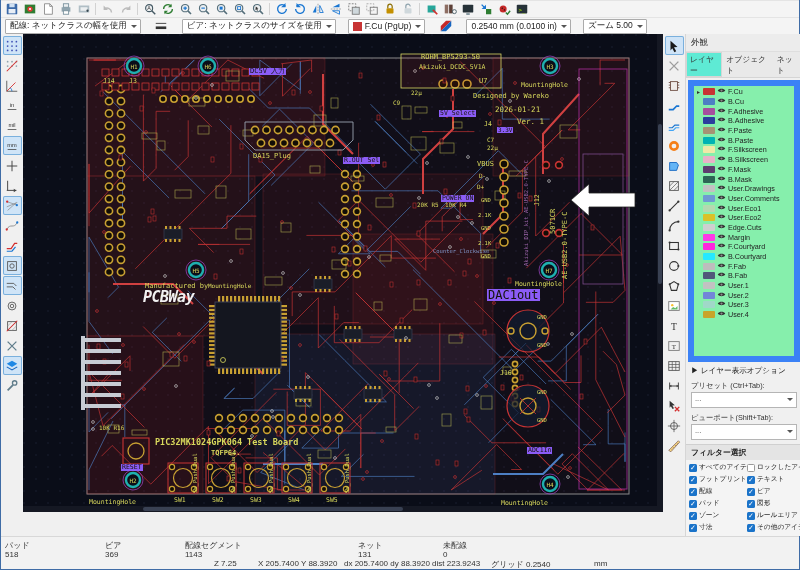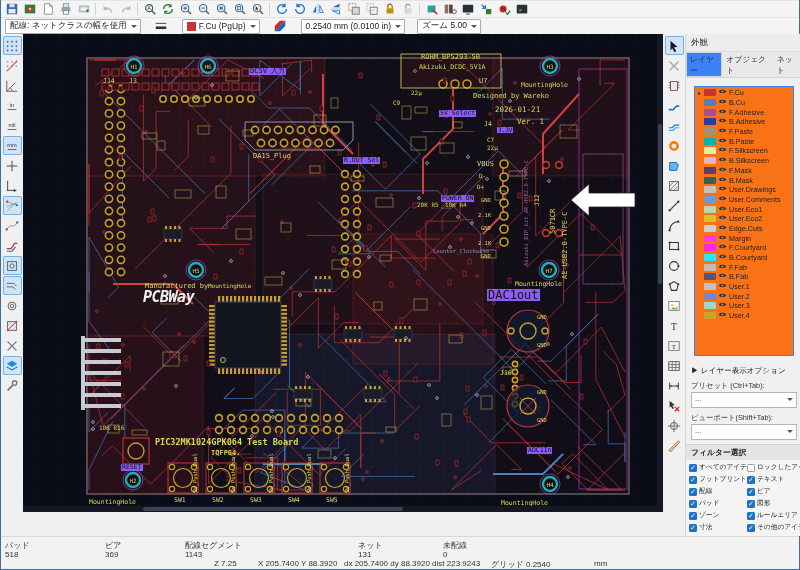--- a/index.html
+++ b/index.html
@@ -32,22 +32,22 @@
 .blab.it{font-style:italic;letter-spacing:-0.5px}
 .hole-lab{position:absolute;font-family:"DejaVu Sans Mono",monospace;color:#d8d85c;transform:translate(-50%,-50%)}
 .vscroll{position:absolute;right:0;top:0;width:6px;height:478px;background:#151823}
 .vscroll .thumb{position:absolute;left:1px;top:90px;width:4px;height:160px;background:#394153;border-radius:2px}
 .hscroll{position:absolute;left:0;bottom:0;height:6px;width:634px;background:#151823}
 .hscroll .thumb{position:absolute;top:1px;left:120px;height:4px;width:260px;background:#394153;border-radius:2px}
 .panel{width:116px;background:#f0f0f0;border-left:1px solid #d6d6d6;display:flex;flex-direction:column;font-size:8px;flex:0 0 auto;min-height:0}
 .p-title{padding:3px 5px 2px;font-size:8.5px;color:#222;background:#ececec;border-bottom:1px solid #dedede}
 .p-tabs{display:flex;background:#e9e9e9;border-bottom:1px solid #d5d5d5}
 .p-tab{padding:2px 4px 1px;font-size:7.8px;color:#333}
-.p-tab.on{background:#3b82f6;box-shadow:inset 0 0 0 1px #d5d5d5}
-.layerlist{flex:1 1 auto;background:#f97316;margin:8px;border:1px solid #3b82f6;padding:1px 0;overflow:hidden}
+.p-tab.on{background:#5eead4;box-shadow:inset 0 0 0 1px #d5d5d5}
+.layerlist{flex:1 1 auto;background:#86efac;margin:2px;border:6px solid #3b82f6;padding:1px 0;overflow:hidden}
 .lrow{display:flex;align-items:center;height:9.7px;padding:0 2px;gap:2px}
 .lmark{width:5px;font-size:6px;color:#333;text-align:center}
 .lsw{width:12px;height:7px;border-radius:1px;flex:0 0 auto}
 .lname{font-size:7.2px;color:#222;white-space:nowrap}
 .opts-link{padding:2px 5px;font-size:7.6px;color:#222}
 .p-sec{padding:3px 5px 1px;font-size:7.3px;color:#333}
 .p-combo{margin:0 5px 2px;height:12px;border:1px solid #b5b5b5;background:#fff;position:relative;font-size:7.5px;padding:1px 3px;color:#444}
 .filter{margin-top:2px;border-top:1px solid #d0d0d0;background:#f4f4f4}
 .f-title{padding:2px 5px;font-weight:bold;font-size:7.8px;background:#e4e4e4;color:#222}
 .f-grid{display:grid;grid-template-columns:57px 1fr;padding:3px 3px 4px;row-gap:3px;column-gap:1px}
@@ -262,20 +262,24 @@
     <div class="combo" style="margin-left:2px">
       <span>配線: ネットクラスの幅を使用</span>
         <span class="chev"></span>
     </div>
     <span class="tbtn">
         <svg viewBox="0 0 16 16" width="14" height="14">
           <path d="M2 5h12" stroke="#333" stroke-width="1"></path>
           <path d="M2 10h12" stroke="#333" stroke-width="3"></path>
         </svg>
       </span>
+    <div class="combo">
+      <span>ビア: ネットクラスのサイズを使用</span>
+        <span class="chev"></span>
+    </div>
     <div class="combo">
       <span class="swatch" id="layer-swatch" style="background: rgb(200, 52, 52);"></span>
       <span>F.Cu (PgUp)</span>
         <span class="chev"></span>
     </div>
     <span class="tbtn">
         <svg viewBox="0 0 16 16" width="14" height="14">
           <path d="M2 14L14 2H8L2 8z" fill="#c62828"></path>
           <path d="M14 2L2 14h6l6-6z" fill="#1565c0"></path>
         </svg>

